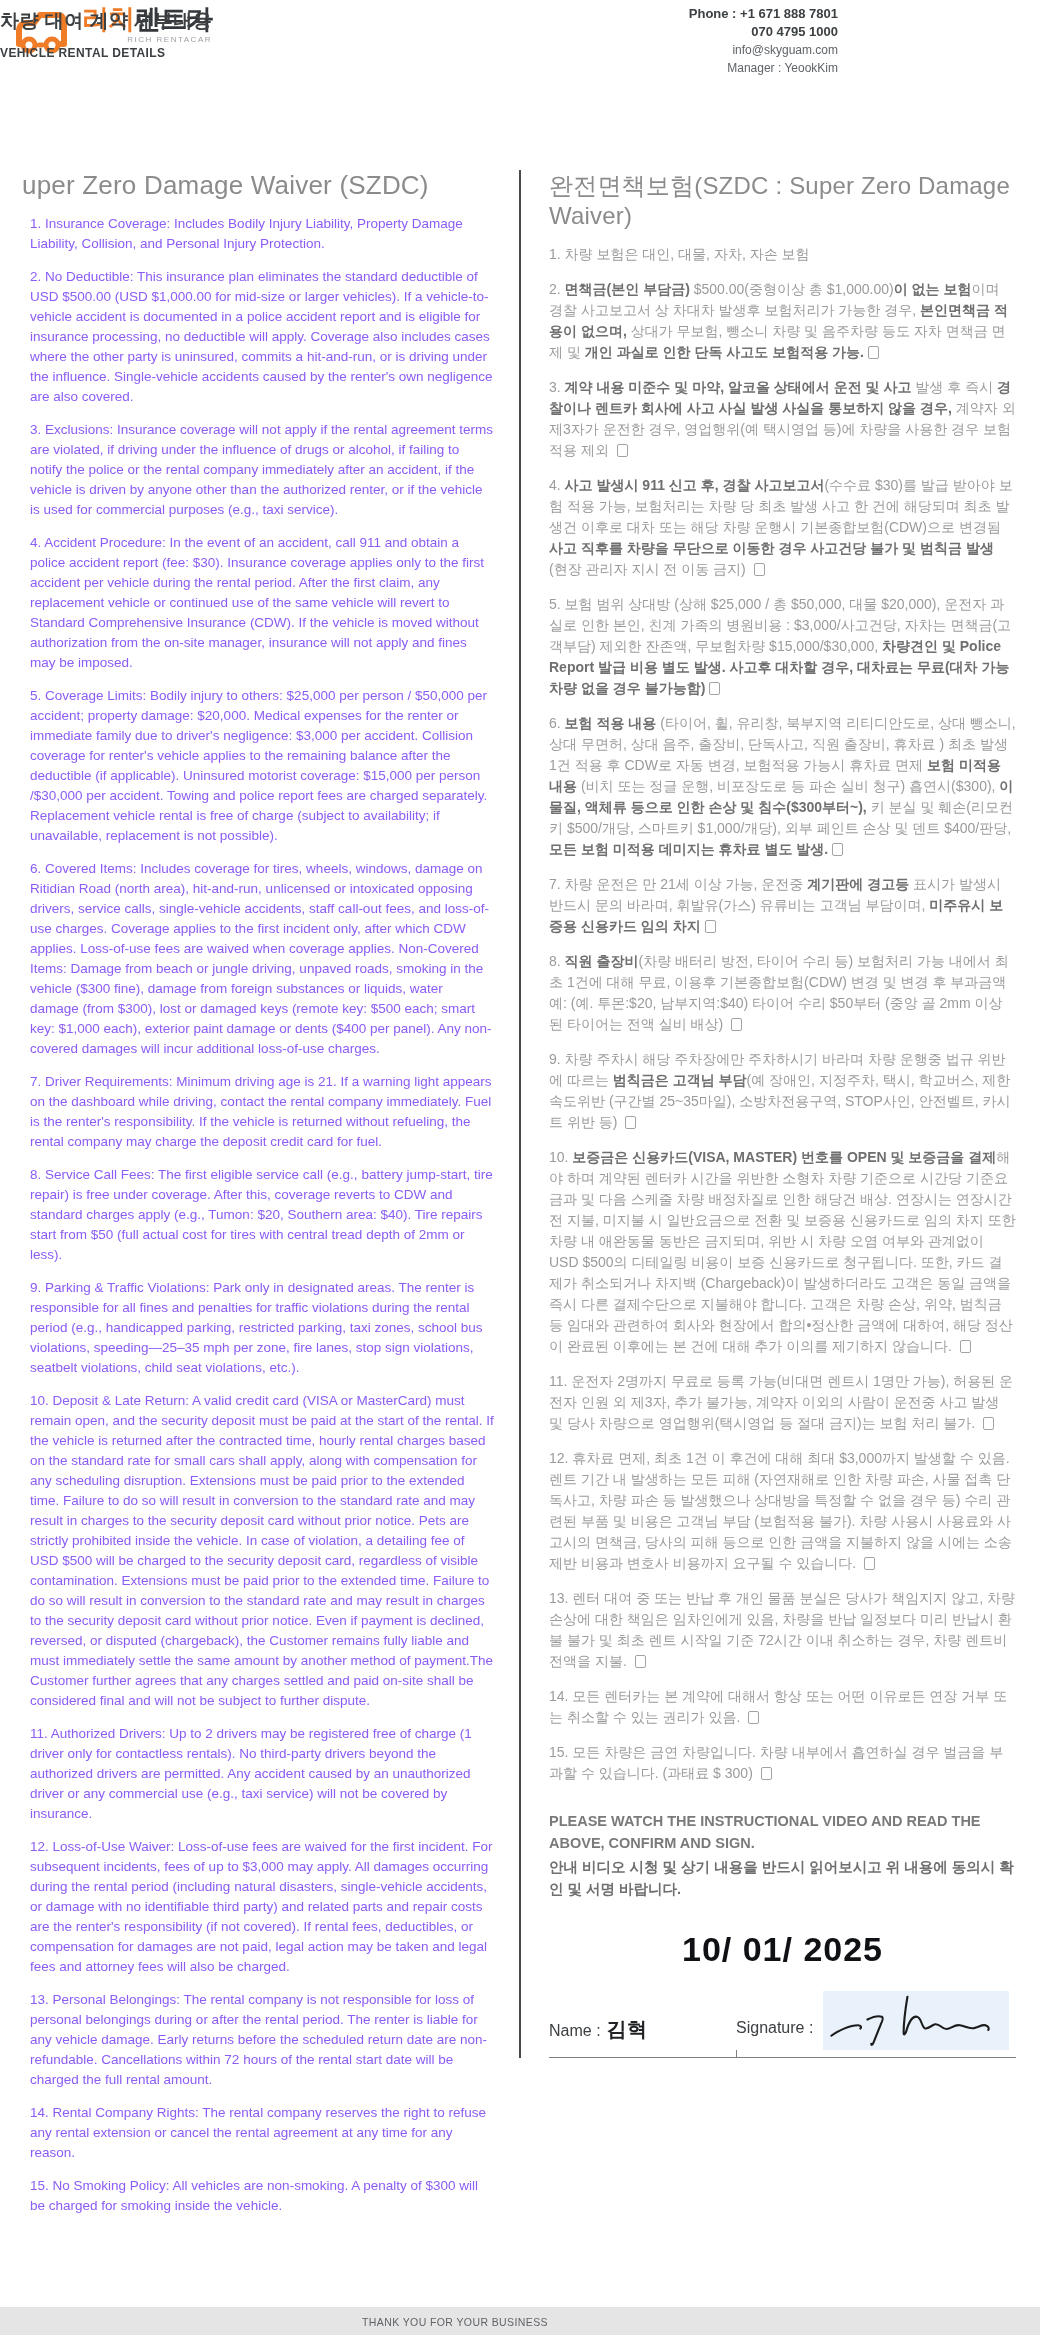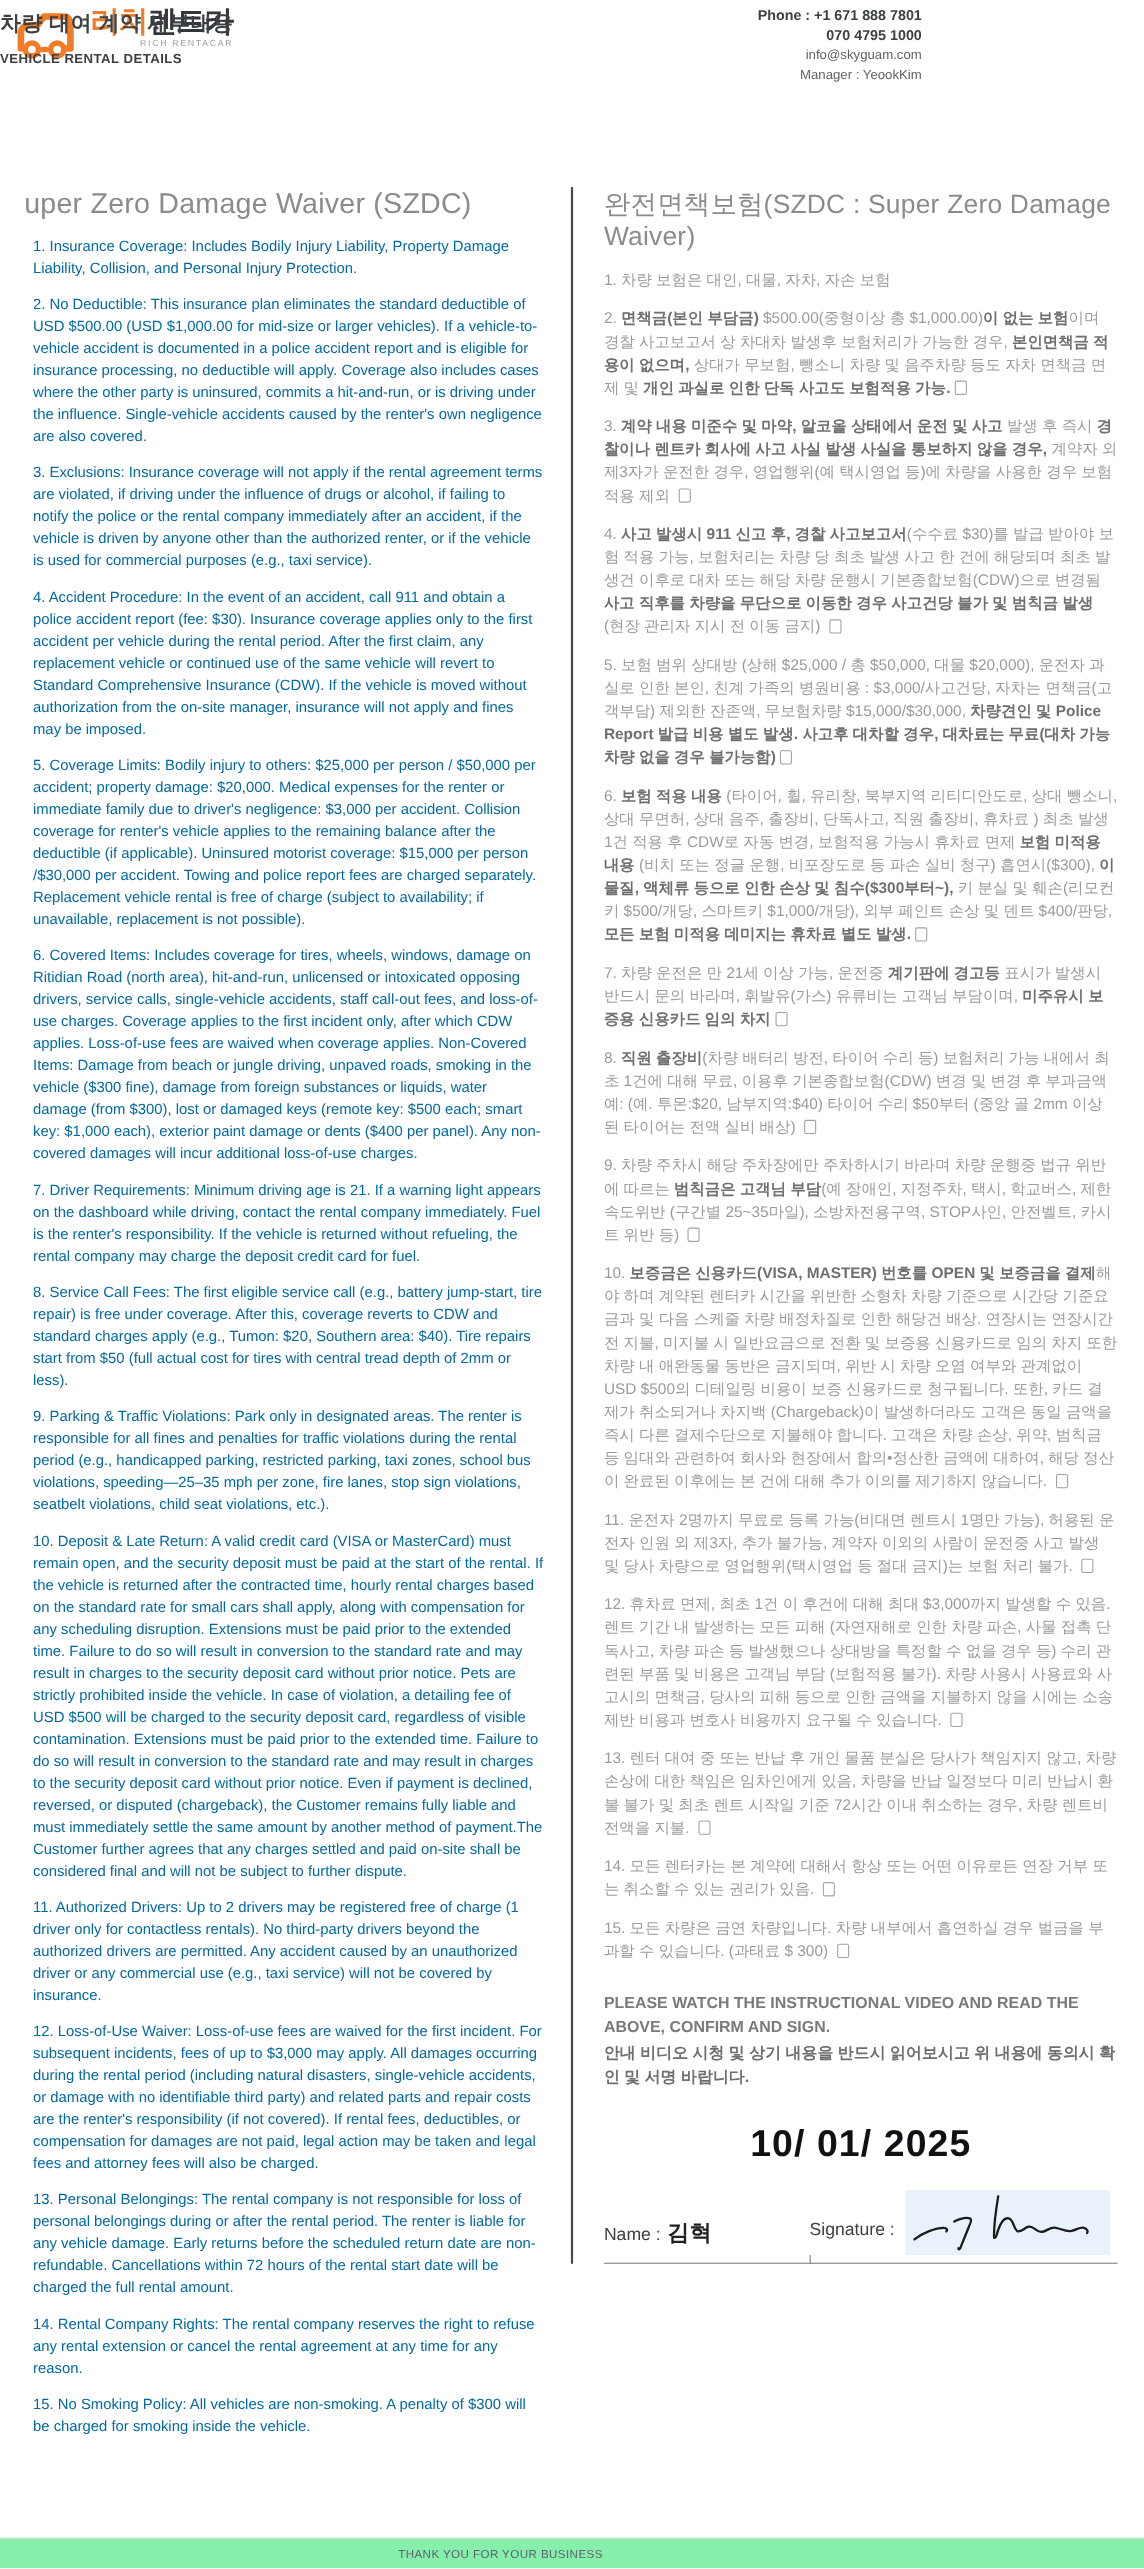--- a/index.html
+++ b/index.html
@@ -19,21 +19,21 @@
   .hdr-center { position:absolute; left:0; right:16px; top:8px; text-align:left; }
   .hdr-title { font-size:19px; font-weight:bold; color:#3c4043; letter-spacing:0.5px; }
   .hdr-sub { font-size:12px; font-weight:bold; color:#3c4043; margin-top:12px; letter-spacing:0.4px; }
   .hdr-contact { position:absolute; right:16px; top:5px; text-align:right; line-height:18px; }
   .hc-b { font-size:13px; font-weight:bold; color:#3c4043; }
   .hc-r { font-size:12px; color:#5f6368; }
 
   
   #leftcol { position:absolute; left:22px; top:170px; width:472px; }
   .lc-title { font-size:26px; color:#8b8b8b; letter-spacing:0.2px; }
-  #leftcol p { font-size:13.5px; line-height:20px; color:#0369a1; margin-top:13px; padding-left:8px; }
+  #leftcol p { font-size:13.5px; line-height:20px; color:#8b5cf6; margin-top:13px; padding-left:8px; }
 
   #rightcol { position:absolute; left:519px; top:170px; width:497px;
               border-left:2px solid #4a4a4a; padding-left:28px; }
   .rc-title { font-size:24px; color:#8b8b8b; letter-spacing:0.2px; }
   #rightcol .item { font-size:14px; line-height:21px; color:#9b9b9b; margin-top:14px; }
   #rightcol .item .b { font-weight:bold; color:#6f6f6f; }
   .cbx { display:inline-block; width:11px; height:13px; border:1.6px solid #a3a3a3; border-radius:2px;
          margin-left:4px; vertical-align:-2px; }
 
   .notice { margin-top:26px; }
@@ -47,21 +47,21 @@
   .cell-sig  { flex:1; border-bottom:1px solid #7f7f7f; display:flex; align-items:flex-end; padding-bottom:4px; }
   .lbl { font-size:16px; color:#3c4043; }
   .name-val { font-size:20px; font-weight:bold; color:#202124; margin-left:6px; letter-spacing:0.5px; }
   .sig-lbl { font-size:16px; color:#3c4043; margin-bottom:16px; }
   .sigpad { width:186px; height:59px; background:#e9f1fa; margin-left:10px; margin-bottom:3px; position:relative; }
   .sigpad svg { position:absolute; left:0; top:0; }
   .tick { position:absolute; left:187px; bottom:0; width:1px; height:8px; background:#7f7f7f; }
 
   
   #ftr { position:absolute; left:0; bottom:0; width:1040px; height:28px;
-         border-top:1px solid #e3e3e3; background:#86efac; }
+         border-top:1px solid #e3e3e3; background:#e5e5e5; }
   #ftr .t { margin-top:8px; text-align:center; font-size:10.5px; color:#5f6368; letter-spacing:0.4px;
             transform:translateX(-65px); }
 </style>
 </head>
 <body>
 
 <div id="page">
 
   <div id="hdr">
     <div class="logo">

